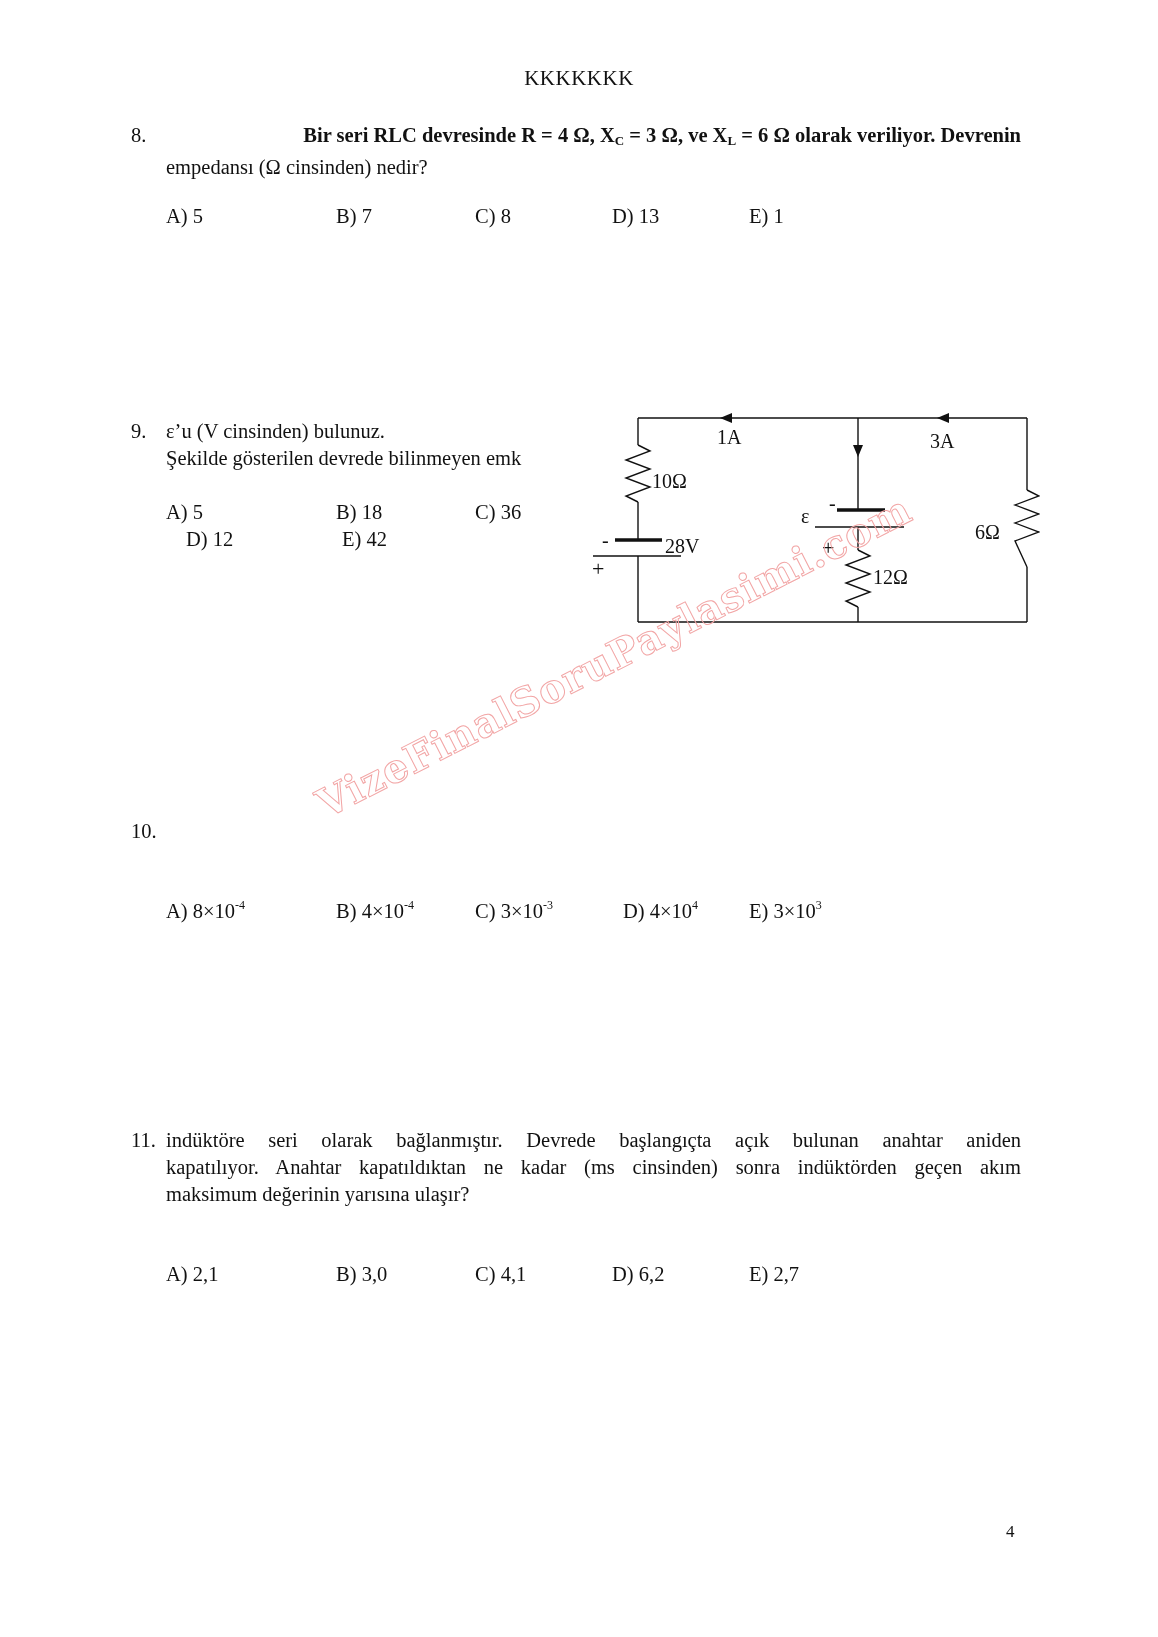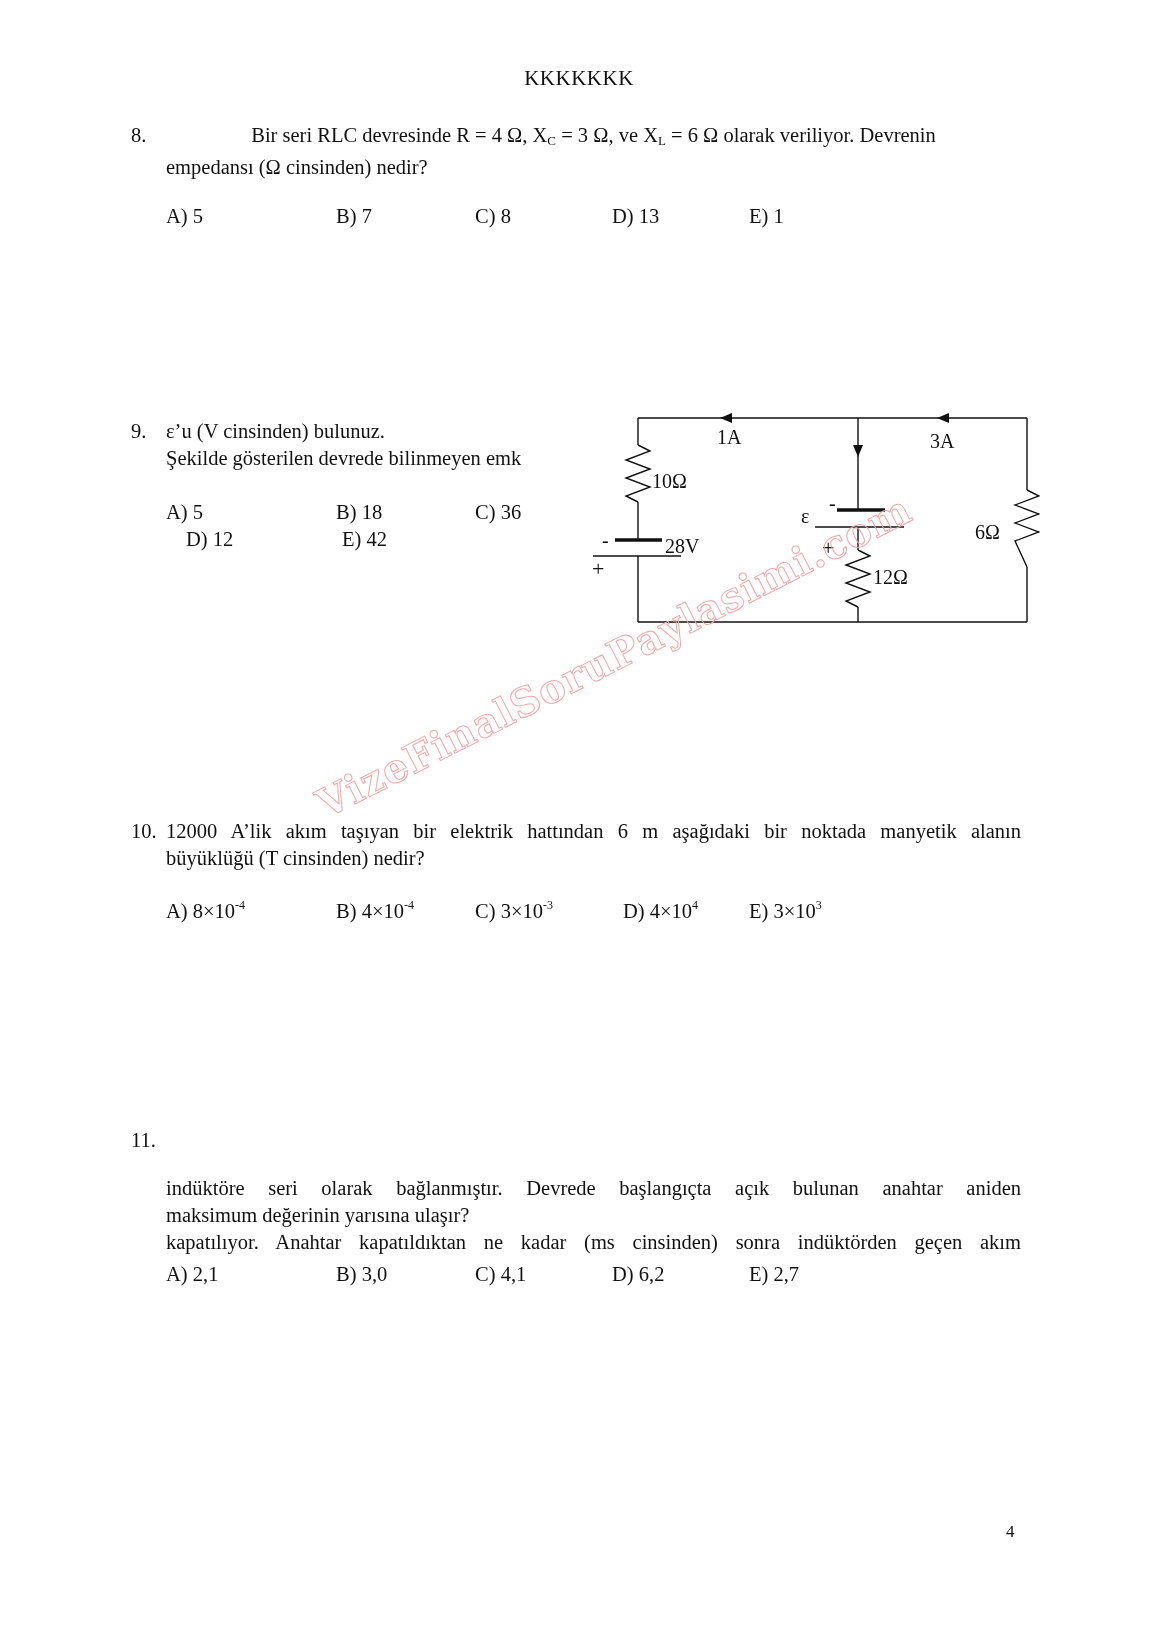--- a/index.html
+++ b/index.html
@@ -21,21 +21,21 @@
   svg text { font-family: "Liberation Serif", "DejaVu Serif", serif; }
 </style>
 </head>
 <body>
 
 <div class="abs header">KKKKKKK</div>
 
 <div class="q" style="left:131px; top:122px; width:890px; height:60px;">
   <span class="qnum">8.</span>
   <div class="qtext" style="width:855px;">
-    <div style="text-align:justify; text-align-last:justify; white-space:nowrap; display:flex; justify-content:center;">
+    <div style="text-align:justify; text-align-last:justify; white-space:nowrap; display:flex; justify-content:flex-end;font-weight:bold;">
       <span><span>Bir seri RLC devresinde R = 4 Ω, X</span><sub>C</sub><span> = 3 Ω, ve  X</span><sub>L</sub><span> = 6 Ω olarak veriliyor. Devrenin</span></span>
     </div>
     <div>empedansı (Ω cinsinden) nedir?</div>
   </div>
 </div>
 <div class="opt" style="left:166px; top:205px;">A) 5</div>
 <div class="opt" style="left:336px; top:205px;">B) 7</div>
 <div class="opt" style="left:475px; top:205px;">C) 8</div>
 <div class="opt" style="left:612px; top:205px;">D) 13</div>
 <div class="opt" style="left:749px; top:205px;">E) 1</div>
@@ -95,37 +95,33 @@
     <text x="822" y="555" font-size="22">+</text>
     <text x="873" y="584">12Ω</text>
     <text x="975" y="539">6Ω</text>
   </g>
 </svg>
 
 <div class="watermark">VizeFinalSoruPaylasimi.com</div>
 
 <div class="q" style="left:131px; top:818px; width:890px; height:60px;">
   <span class="qnum">10.</span>
-  <div class="qtext" style="width:855px;">
-    <div style="text-align:justify; text-align-last:justify;">12000 A’lik akım taşıyan bir elektrik hattından 6 m aşağıdaki bir noktada manyetik alanın</div>
-    <div>büyüklüğü (T cinsinden) nedir?</div>
-  </div>
 </div>
 <div class="opt" style="left:166px; top:900px;"><span>A) 8×10</span><sup>-4</sup></div>
 <div class="opt" style="left:336px; top:900px;"><span>B) 4×10</span><sup>-4</sup></div>
 <div class="opt" style="left:475px; top:900px;"><span>C) 3×10</span><sup>-3</sup></div>
 <div class="opt" style="left:623px; top:900px;"><span>D) 4×10</span><sup>4</sup></div>
 <div class="opt" style="left:749px; top:900px;"><span>E) 3×10</span><sup>3</sup></div>
 
 <div class="q" style="left:131px; top:1127px; width:890px; height:115px;">
   <span class="qnum">11.</span>
   <div class="qtext" style="width:855px;">
-    <div style="text-align:justify; text-align-last:justify;margin-top:48px;">indüktöre seri olarak bağlanmıştır. Devrede başlangıçta açık bulunan anahtar aniden</div>
+    <div style="text-align:justify; text-align-last:justify;">indüktöre seri olarak bağlanmıştır. Devrede başlangıçta açık bulunan anahtar aniden</div>
+    <div style="text-align:justify; text-align-last:justify;">kapatılıyor. Anahtar kapatıldıktan ne kadar (ms cinsinden) sonra indüktörden geçen akım</div>
     <div>maksimum değerinin yarısına ulaşır?</div>
-    <div style="text-align:justify; text-align-last:justify;">kapatılıyor. Anahtar kapatıldıktan ne kadar (ms cinsinden) sonra indüktörden geçen akım</div>
   </div>
 </div>
 <div class="opt" style="left:166px; top:1263px;">A)  2,1</div>
 <div class="opt" style="left:336px; top:1263px;">B) 3,0</div>
 <div class="opt" style="left:475px; top:1263px;">C) 4,1</div>
 <div class="opt" style="left:612px; top:1263px;">D) 6,2</div>
 <div class="opt" style="left:749px; top:1263px;">E) 2,7</div>
 
 <div class="abs pagenum">4</div>
 

